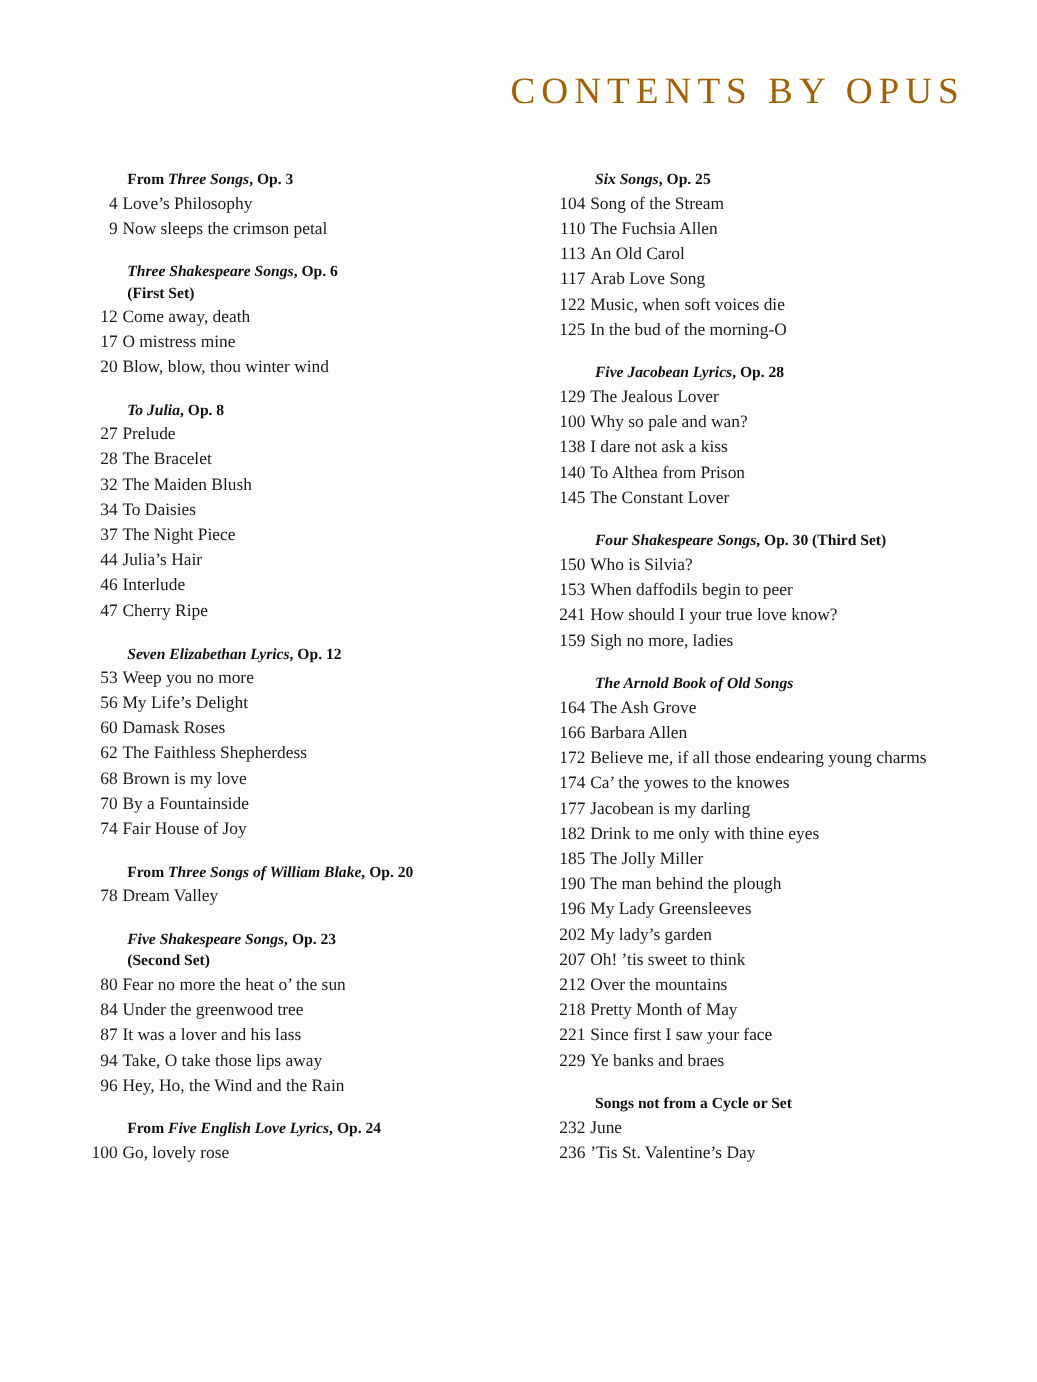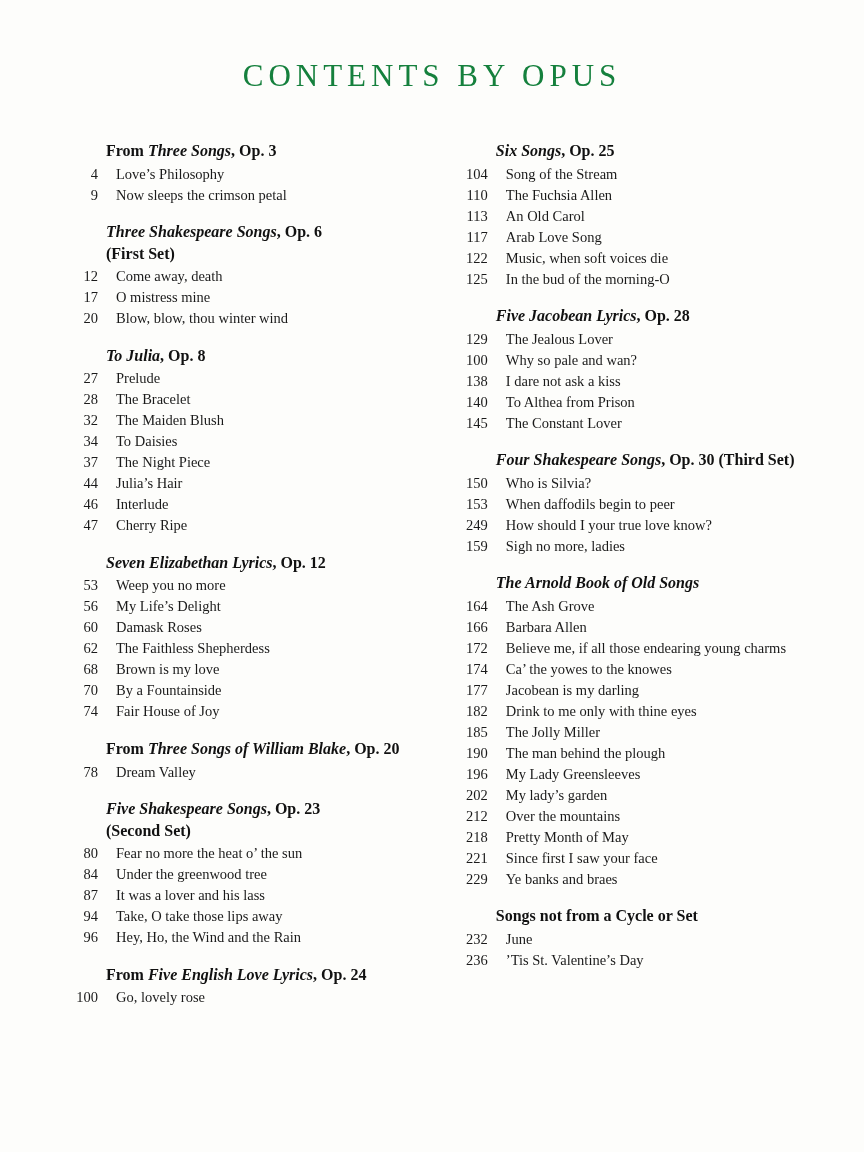--- a/index.html
+++ b/index.html
@@ -16,46 +16,46 @@
     overflow: hidden;
   }
   .page {
     width: 864px;
     height: 1152px;
     box-sizing: border-box;
     padding: 40px 60px 0 60px;
     position: relative;
   }
   .page-title {
-    text-align: center;
+    text-align: right;
     font-family: "Liberation Serif", serif;
     font-size: 31px;
     font-weight: normal;
     letter-spacing: 5px;
     margin: 18px 0 0 0;
     padding: 0;
-    color: #15803d;
+    color: #a16207;
   }
   .columns {
     display: flex;
     margin-top: 46px;
     gap: 0px;
   }
   .col {
     width: 380px;
     box-sizing: border-box;
   }
   .col.left { padding-left: 4px; }
   .col.right { padding-left: 22px; }
 
   .group {
     margin-bottom: 19px;
   }
   .group-heading {
-    font-size: 16px;
+    font-size: 13px;
     font-weight: bold;
     line-height: 1.35;
     margin-left: 42px;
     margin-bottom: 5px;
     color: #111;
   }
   .group-heading .ital {
     font-style: italic;
   }
   .group-heading .sub {
@@ -68,21 +68,21 @@
     margin-bottom: 6.5px;
   }
   .entry .pg {
     width: 34px;
     text-align: right;
     font-size: 14.5px;
     color: #1a1a1a;
     flex: 0 0 34px;
   }
   .entry .ttl {
-    padding-left: 18px;
+    padding-left: 4px;
     font-size: 14.5px;
     color: #1a1a1a;
   }
 </style>
 </head>
 <body>
 
 <div class="page">
   <h1 class="page-title">CONTENTS BY OPUS</h1>
   <div class="columns">
@@ -272,21 +272,21 @@
           <div class="group-heading"><span class="ital">Four Shakespeare Songs</span><span>, Op. 30 (Third Set)</span></div>
           <div class="entry">
             <span class="pg">150</span>
             <span class="ttl">Who is Silvia?</span>
           </div>
           <div class="entry">
             <span class="pg">153</span>
             <span class="ttl">When daffodils begin to peer</span>
           </div>
           <div class="entry">
-            <span class="pg">249</span>
+            <span class="pg">241</span>
             <span class="ttl">How should I your true love know?</span>
           </div>
           <div class="entry">
             <span class="pg">159</span>
             <span class="ttl">Sigh no more, ladies</span>
           </div>
         </div>
         <div class="group">
           <div class="group-heading"><span class="ital">The Arnold Book of Old Songs</span></div>
           <div class="entry">
@@ -321,20 +321,24 @@
             <span class="pg">190</span>
             <span class="ttl">The man behind the plough</span>
           </div>
           <div class="entry">
             <span class="pg">196</span>
             <span class="ttl">My Lady Greensleeves</span>
           </div>
           <div class="entry">
             <span class="pg">202</span>
             <span class="ttl">My lady’s garden</span>
+          </div>
+          <div class="entry">
+            <span class="pg">207</span>
+            <span class="ttl">Oh! ’tis sweet to think</span>
           </div>
           <div class="entry">
             <span class="pg">212</span>
             <span class="ttl">Over the mountains</span>
           </div>
           <div class="entry">
             <span class="pg">218</span>
             <span class="ttl">Pretty Month of May</span>
           </div>
           <div class="entry">

